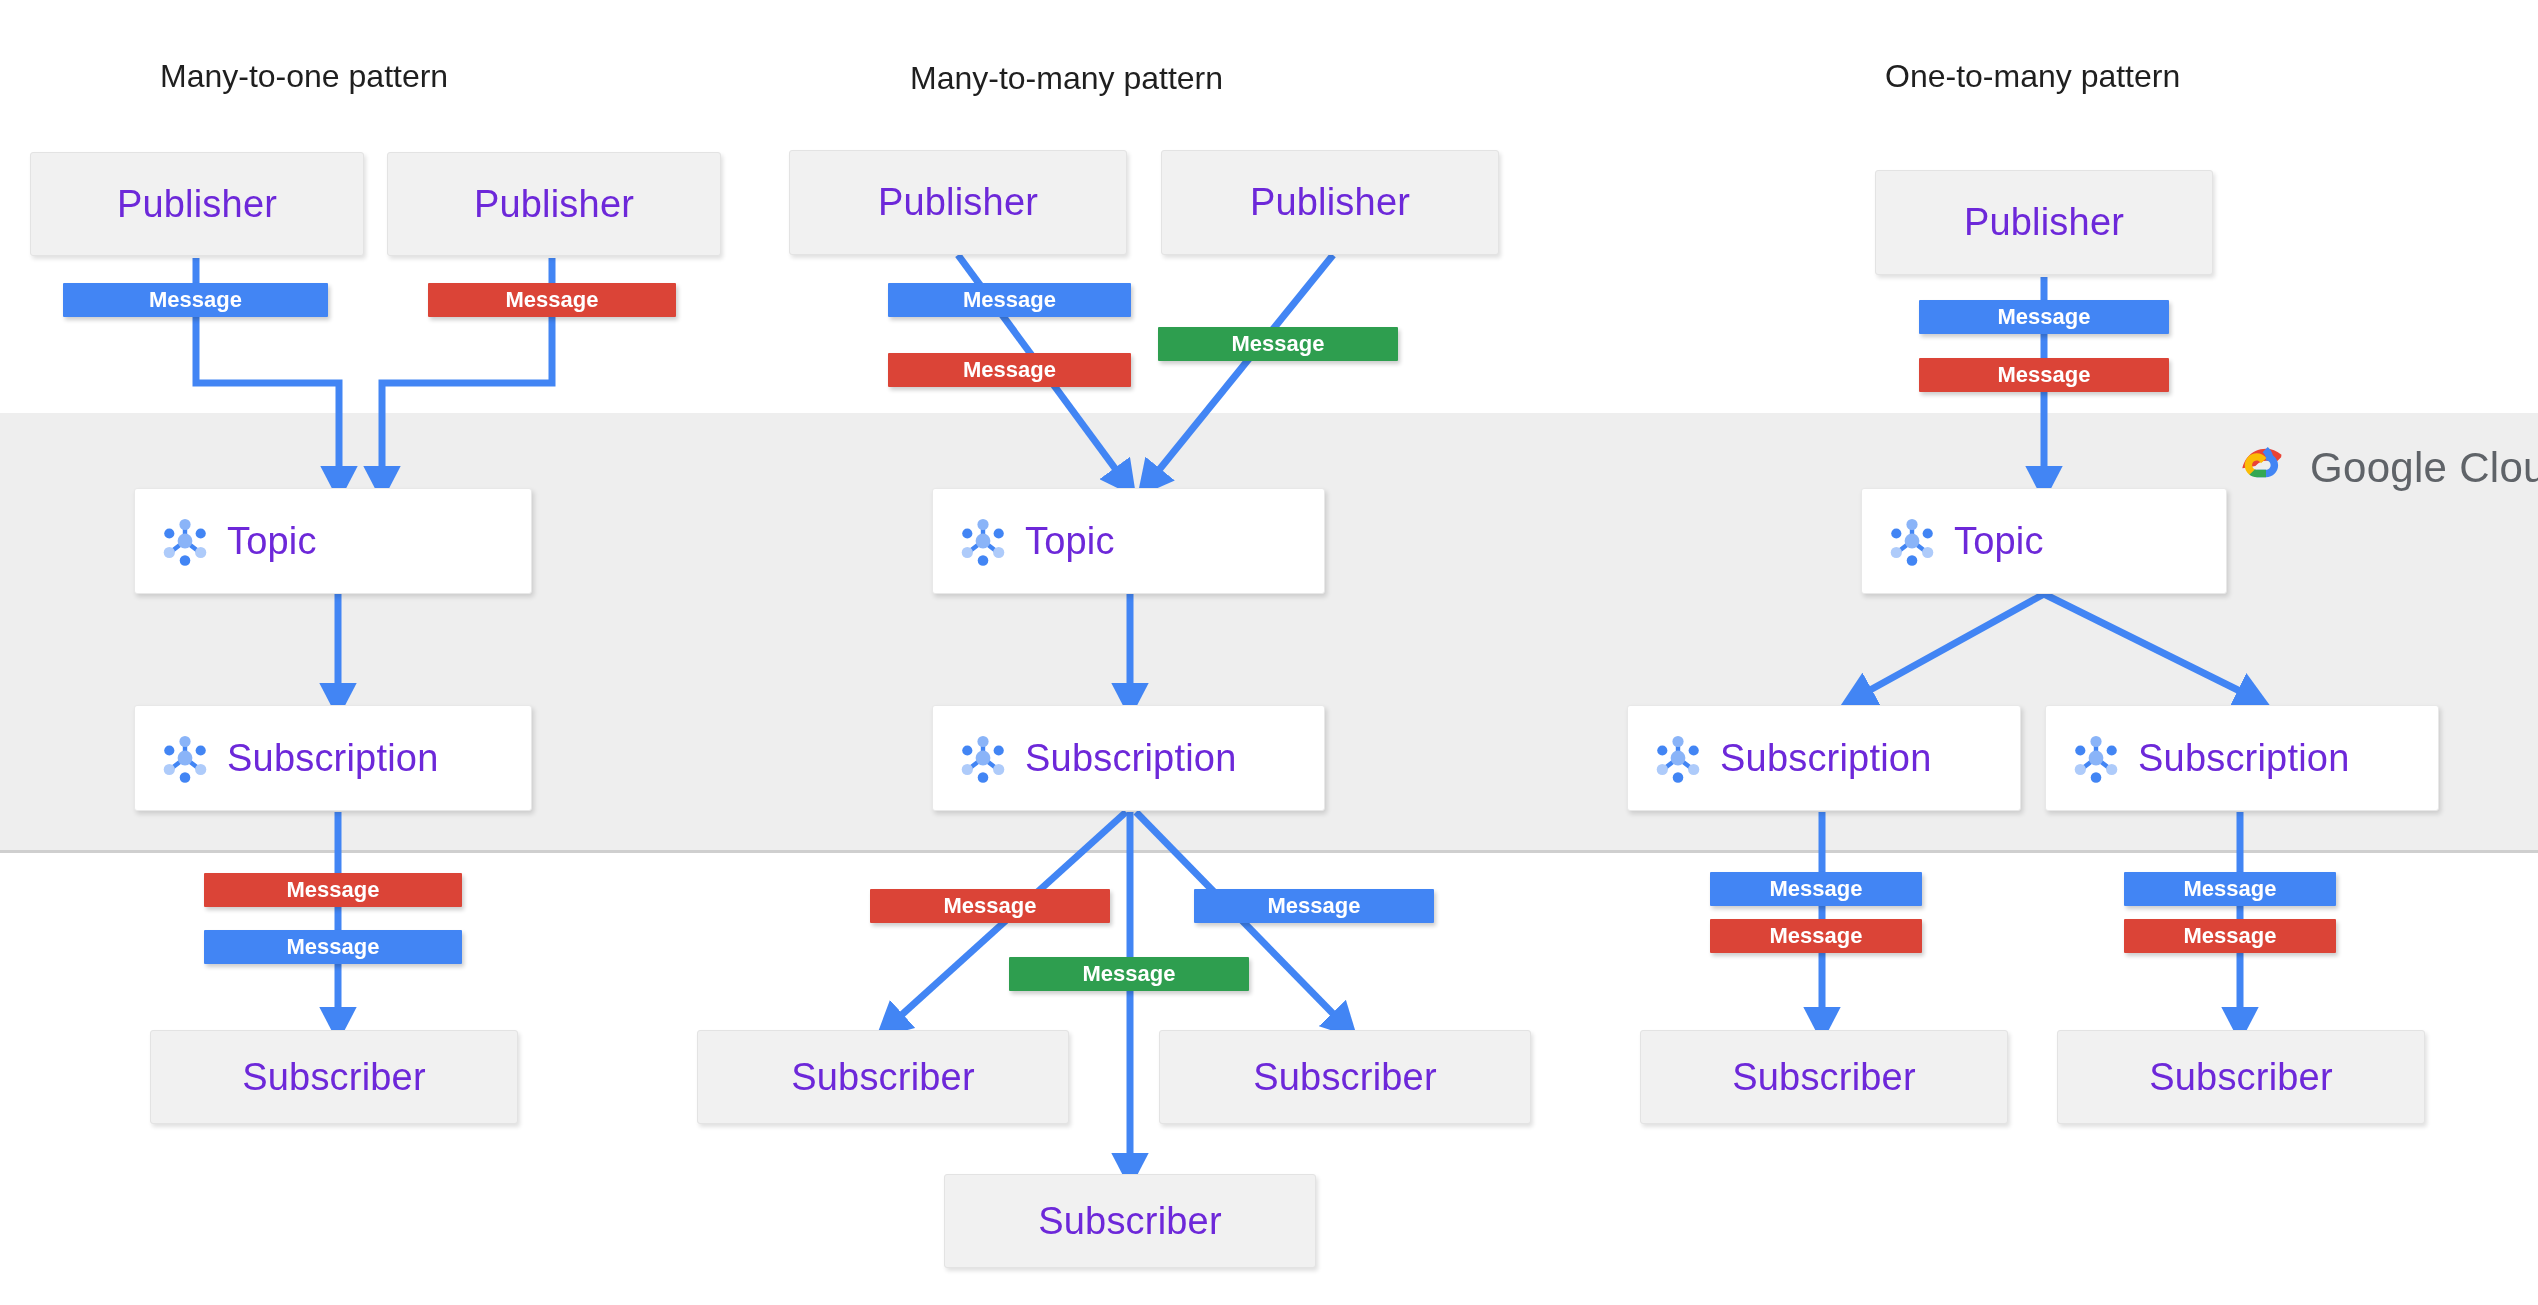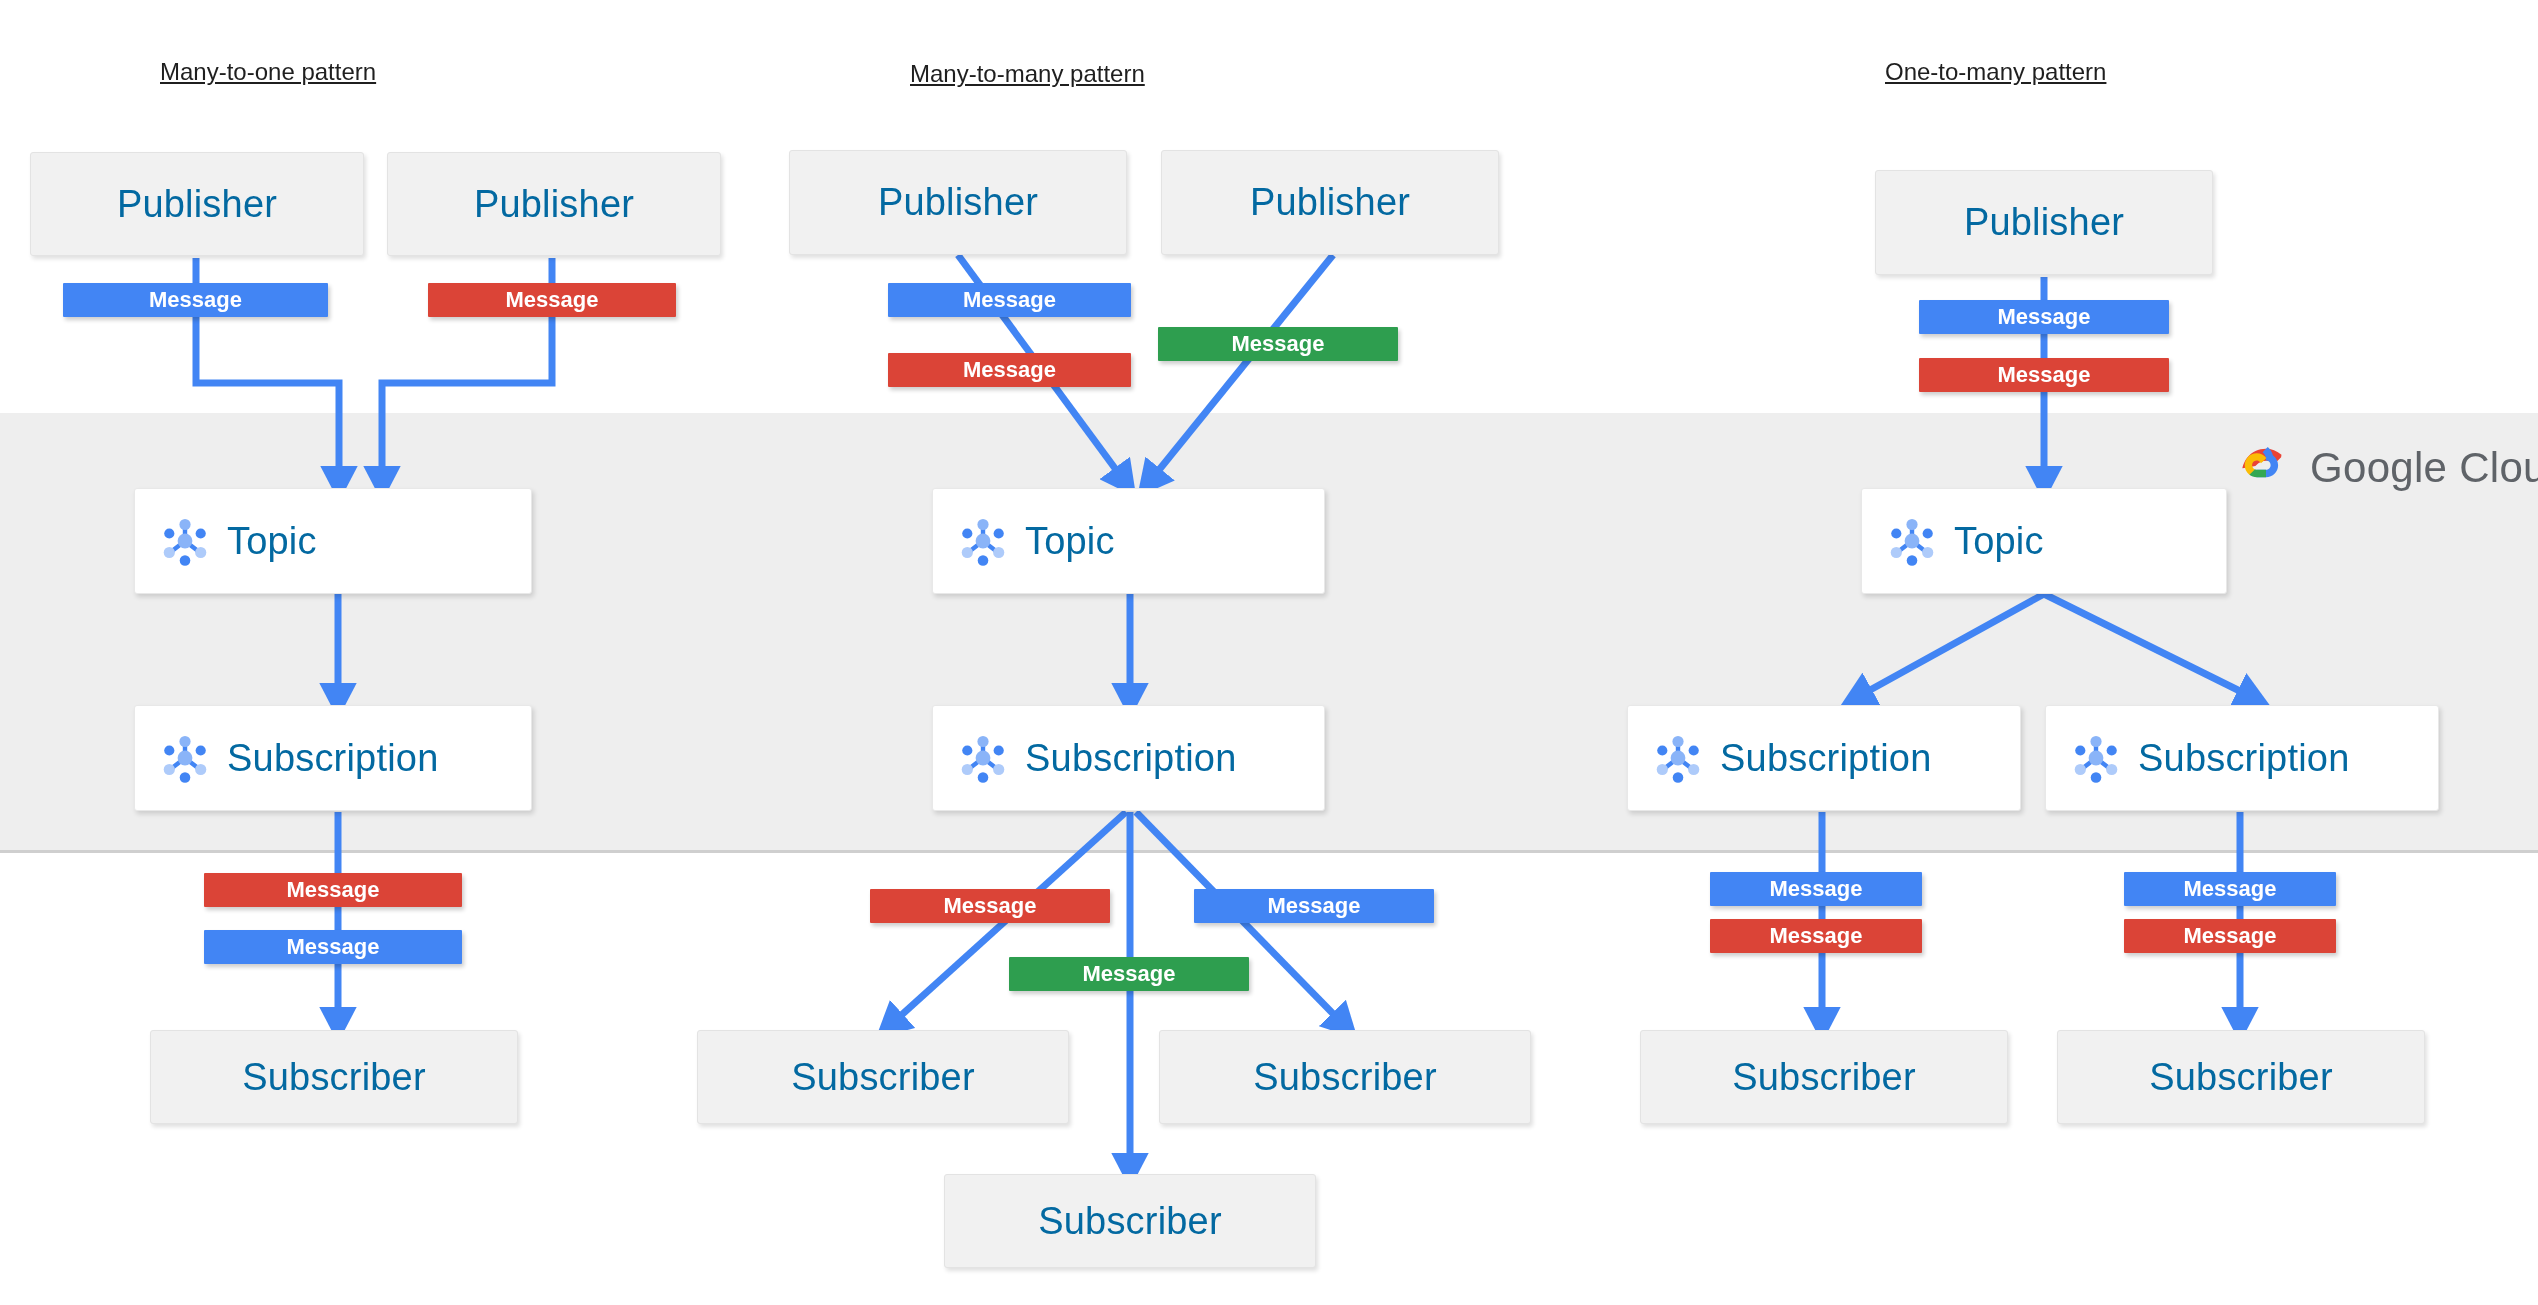--- a/index.html
+++ b/index.html
@@ -36,21 +36,21 @@
     position: absolute;
     box-sizing: border-box;
     display: flex;
     align-items: center;
     justify-content: center;
     border-radius: 3px;
     z-index: 6;
   }
   .node .label {
     white-space: nowrap;
-    color: #0369a1;
+    color: #6d28d9;
   }
 
   .endpoint {
     background: #f1f1f1;
     border: 1px solid #e3e3e3;
     box-shadow: 2px 3px 4px rgba(0,0,0,0.12);
   }
   .endpoint .label {
     font-size: 38px;
     letter-spacing: .2px;
@@ -84,25 +84,24 @@
     box-shadow: 2px 3px 4px rgba(0,0,0,0.20);
     z-index: 9;
   }
   .msg.blue  { background: #4285f4; }
   .msg.red   { background: #db4437; }
   .msg.green { background: #2e9e4f; }
 
   
   .title {
     position: absolute;
-    font-size: 24px;
+    font-size: 32px;
     color: #1f1f1f;
     white-space: nowrap;
     z-index: 6;
-    text-decoration: underline;
   }
 
   
   #arrows {
     position: absolute;
     left: 0; top: 0;
     width: 2538px;
     height: 1305px;
     z-index: 4;
     pointer-events: none;

